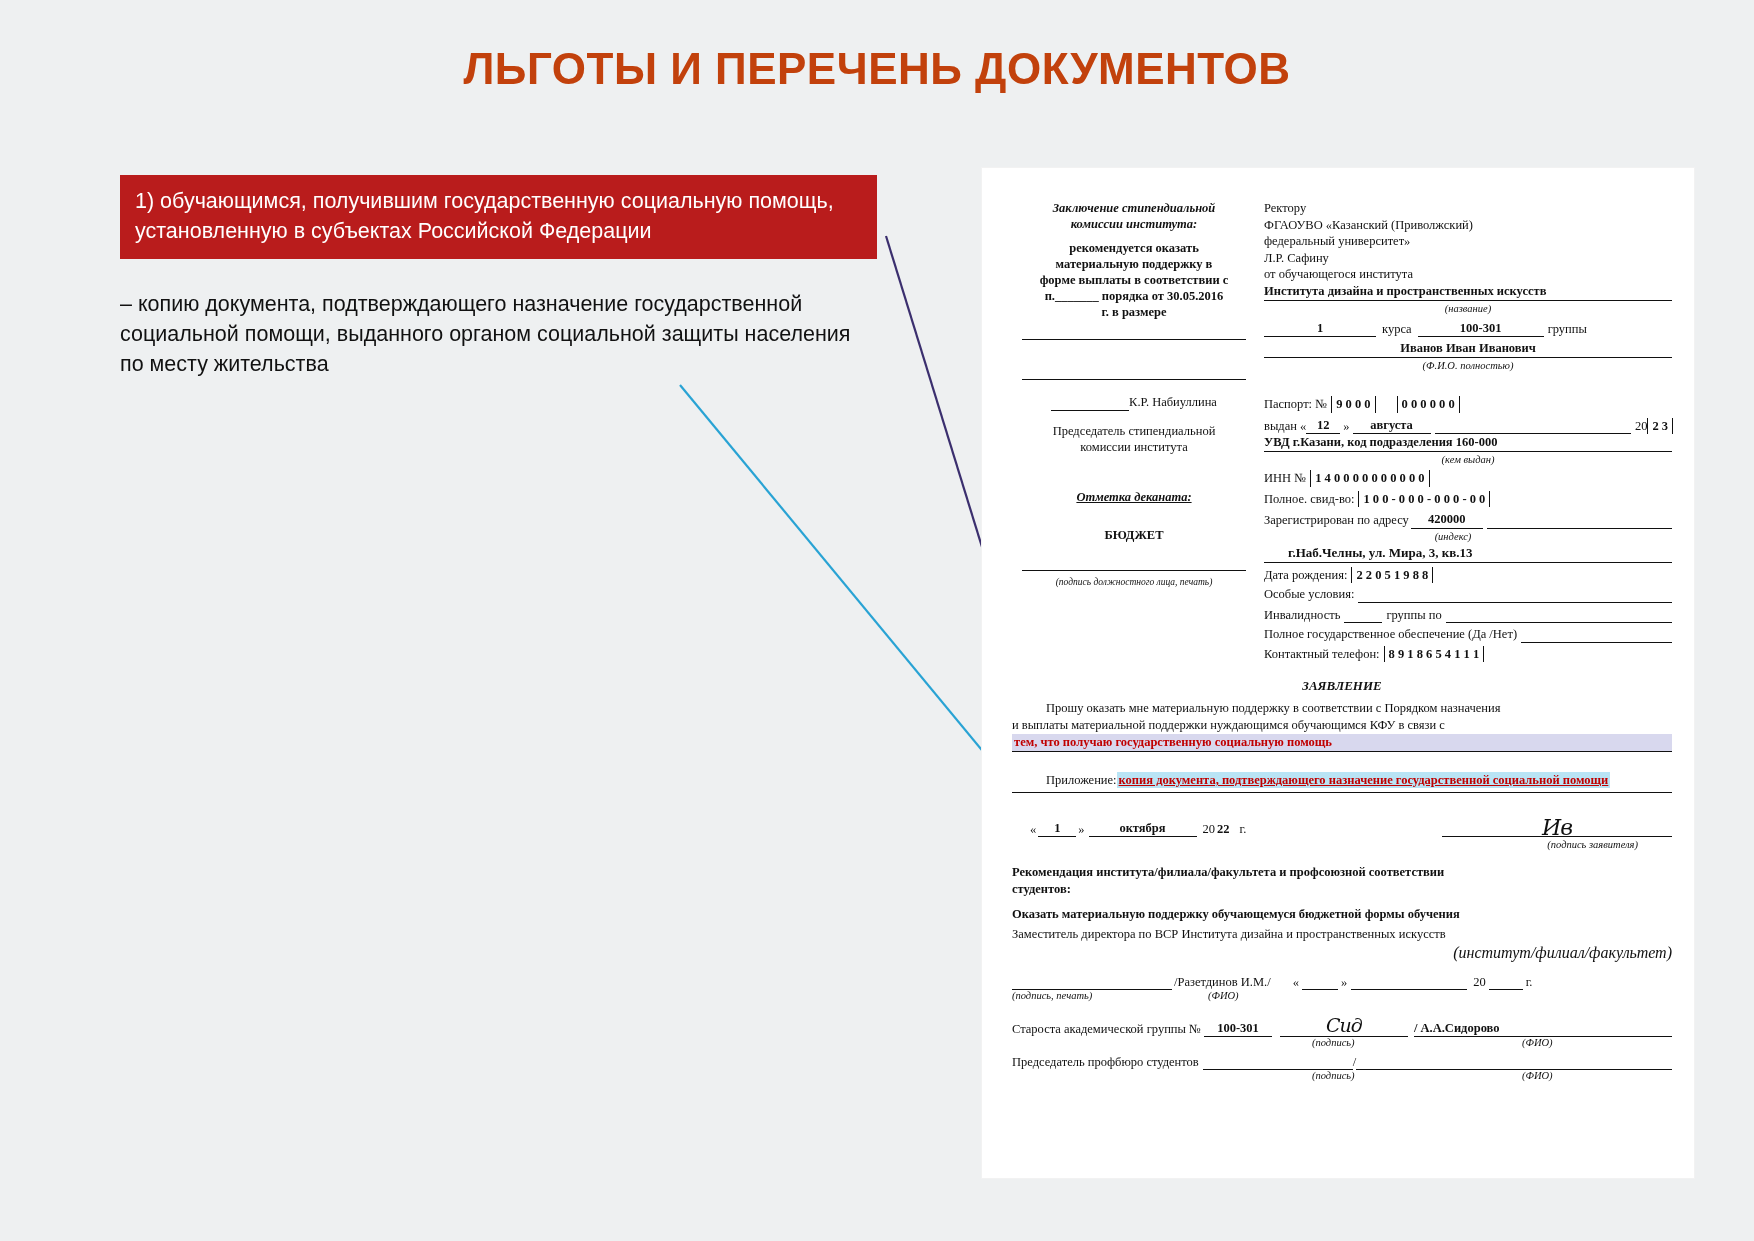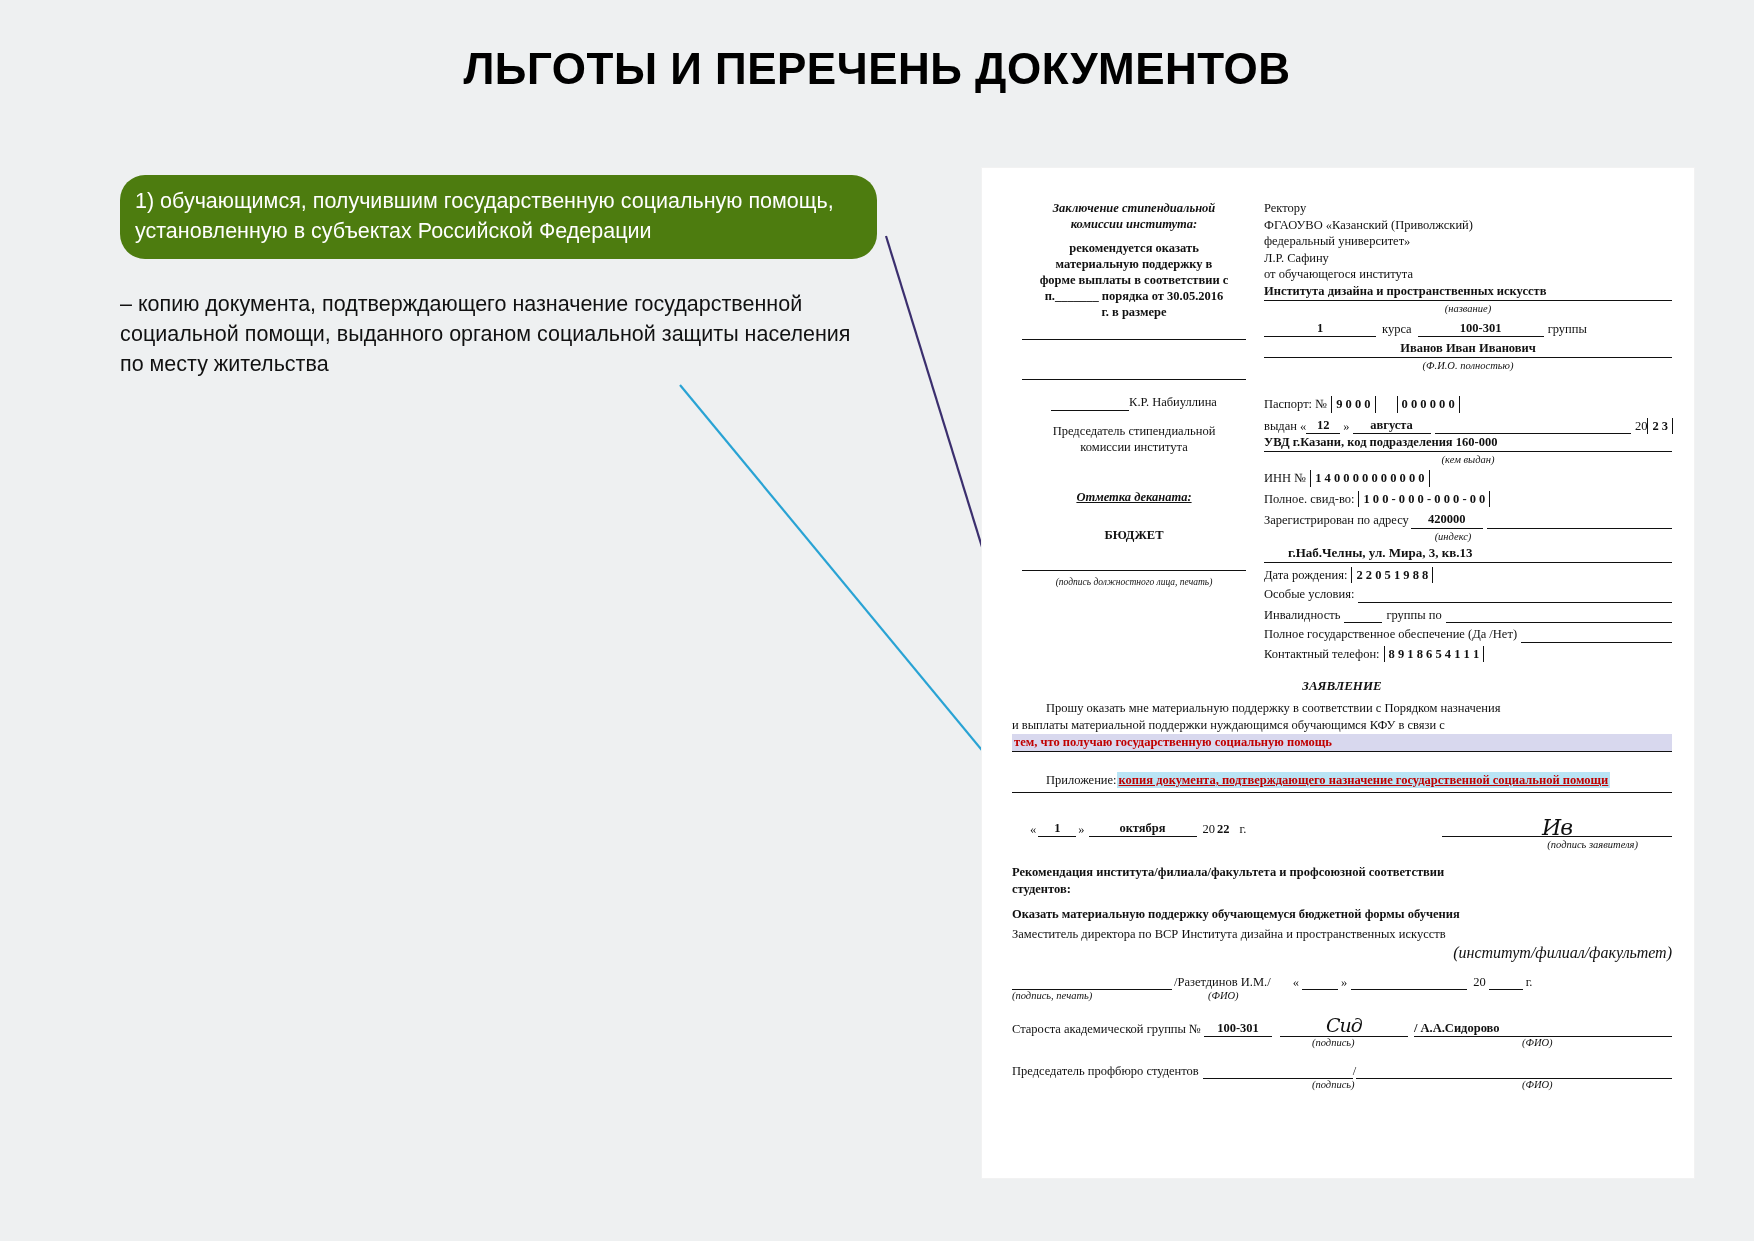--- a/index.html
+++ b/index.html
@@ -17,38 +17,37 @@
   }
   #slide-title {
     position: absolute;
     top: 44px;
     left: 0;
     width: 100%;
     text-align: center;
     font-size: 44px;
     font-weight: bold;
     letter-spacing: 0.5px;
-    color: #000000;
+    color: #c2410c;
   }
   
   #left-col {
     position: absolute;
     left: 120px;
     top: 175px;
     width: 790px;
   }
   #highlight-bar {
-    background: #4d7c0f;
+    background: #b91c1c;
     color: #ffffff;
     font-size: 21.5px;
     line-height: 30px;
     padding: 11px 14px 13px 15px;
     width: 757px;
     box-sizing: border-box;
-    border-radius: 25px;
   }
   #left-paragraph {
     margin-top: 30px;
     font-size: 21.5px;
     line-height: 30px;
     color: #111;
     width: 740px;
   }
   
   #arrow-svg {
@@ -379,21 +378,21 @@
         <span class="line-s" style="width:128px; text-align:center; margin-left:8px;">
           <span class="script" style="font-size:19px;">Сид</span>
         </span>
         <span class="line-s bold" style="flex:1; text-align:left; margin-left:6px;">/ А.А.Сидорово</span>
       </div>
       <div style="position:relative; height:14px;">
         <span class="fio-lbl" style="position:absolute; left:300px;">(подпись)</span>
         <span class="fio-lbl" style="position:absolute; left:510px;">(ФИО)</span>
       </div>
 
-      <div class="row-line" style="margin-top:12px;text-align:center;">
+      <div class="row-line" style="margin-top:3px;text-align:center;">
         <span>Председатель профбюро студентов</span>
         <span class="line-s" style="width:150px; margin-left:4px;">&nbsp;</span>
         <span>/</span>
         <span class="line-s" style="flex:1;">&nbsp;</span>
       </div>
       <div style="position:relative; height:14px;">
         <span class="fio-lbl" style="position:absolute; left:300px;">(подпись)</span>
         <span class="fio-lbl" style="position:absolute; left:510px;">(ФИО)</span>
       </div>
     </div>

